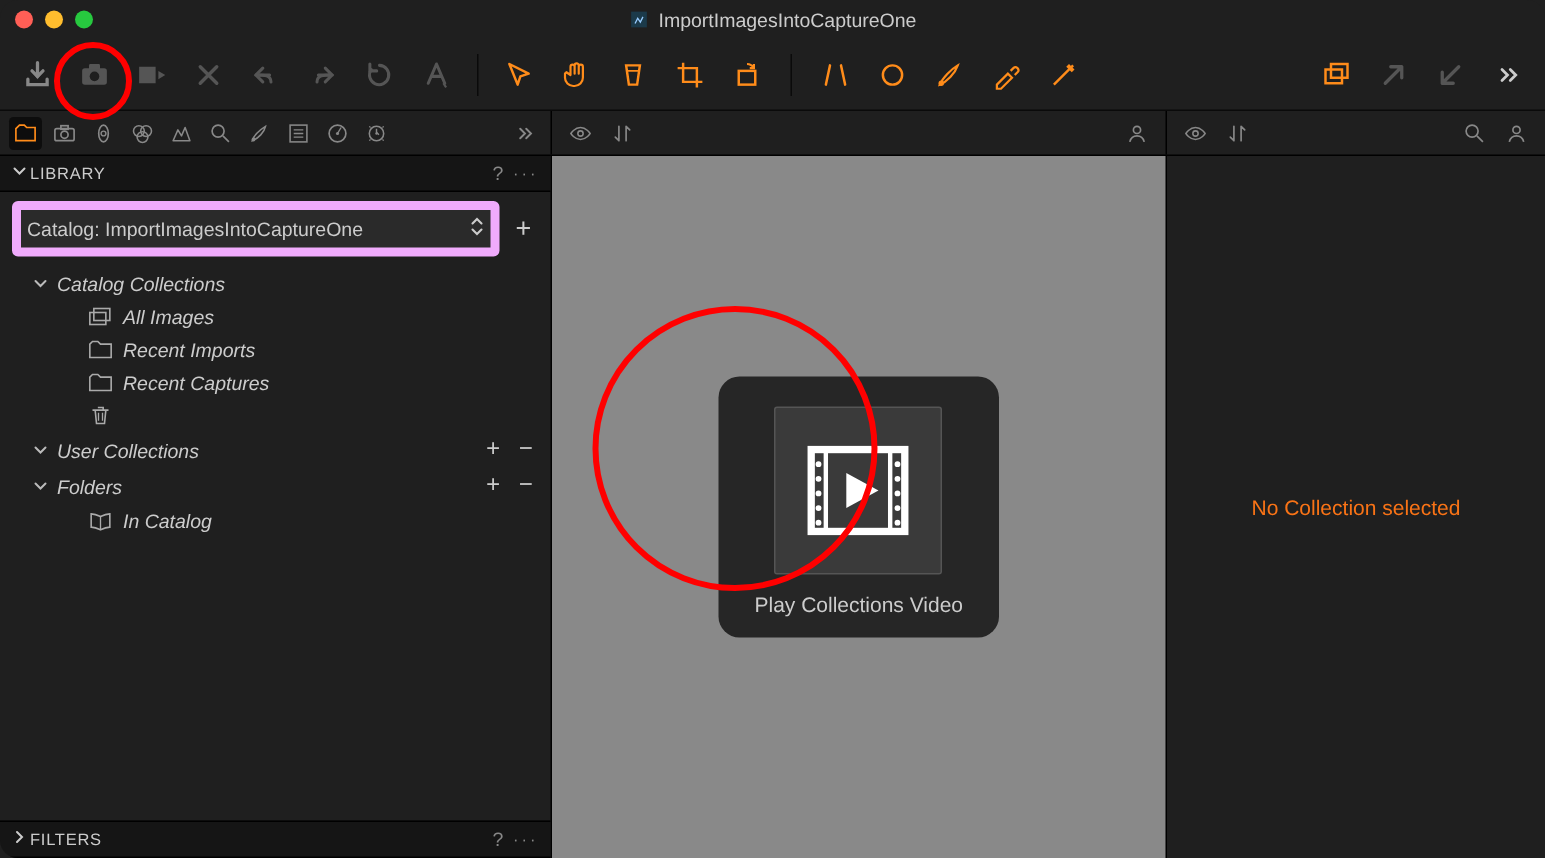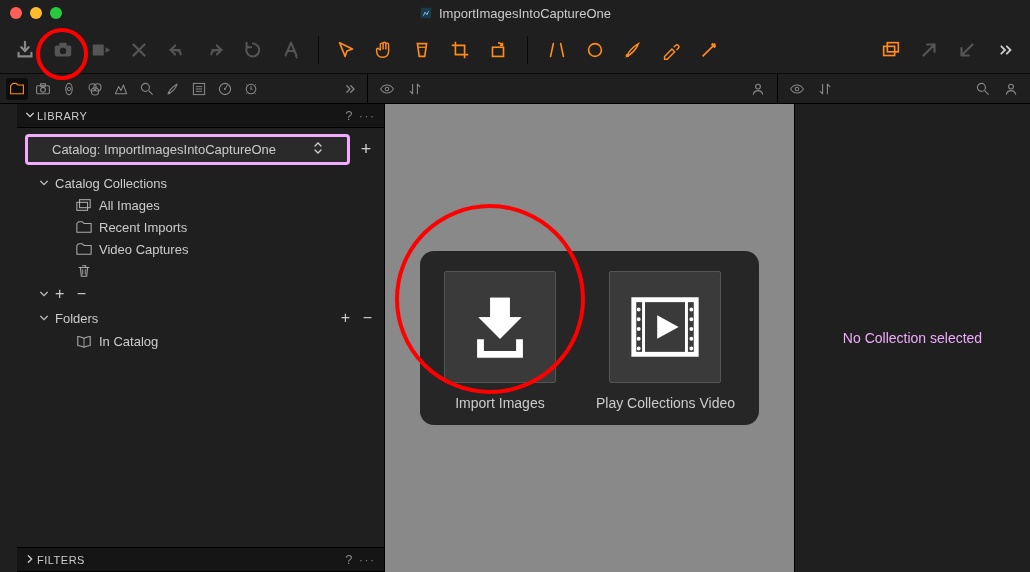--- a/index.html
+++ b/index.html
@@ -121,50 +121,50 @@
   .ts-icon.sel { color: var(--orange); background: #0d0d0d; border-radius:3px;}
   
   .main {
     display:flex;
     height: calc(572px - 26px - 48px - 30px);
   }
   .sidebar {
     width: 368px;
     background: var(--bg);
     border-right: 1px solid #000;
-    display:flex; flex-direction:column;margin-left:17px;
+    display:flex; flex-direction:column;
   }
   .section-header {
     display:flex; align-items:center;
     padding: 4px 8px;
     background: var(--bg-dark);
     font-size: 11px;
     letter-spacing: .5px;
     color: var(--text);
     border-bottom: 1px solid #000;
   }
   .section-header .chev { width:12px; }
   .section-header .title-txt { flex:1; font-weight:500; }
   .section-header .help { color:#888; margin-right:6px; font-size:13px;}
   .section-header .more { color:#888; letter-spacing:2px;}
   .catalog-row {
     display:flex; align-items:center; padding: 6px 8px; gap:6px;
   }
   .catalog-sel {
     flex:1;
     background: var(--bg-lighter);
-    border: 3px solid #f0abfc;
+    border: 6px solid #f0abfc;
     border-radius: 4px;
-    padding: 4px 24px;
+    padding: 4px 4px;
     display:flex; align-items:center; justify-content:space-between;
     color: var(--text);
   }
   .catalog-sel .arrows svg { width:10px; height:14px; }
   .add-btn { color: var(--text); font-size: 18px; width:20px; text-align:center;}
-  .tree { padding: 2px 0 6px 0; }
+  .tree { padding: 2px 0 6px 0; font-style: italic; }
   .tree-row {
     display:flex; align-items:center;
     padding: 3px 8px;
     gap: 6px;
     color: var(--text);
   }
   .tree-row.level1 { padding-left: 22px; }
   .tree-row.level2 { padding-left: 58px; }
   .tree-row .chev { width:10px; color:#999;}
   .tree-row .ico { width:18px; height:16px; display:flex; align-items:center; justify-content:center; color:#aaa;}
@@ -199,21 +199,21 @@
     border-radius: 2px;
     display:flex; align-items:center; justify-content:center;
   }
   .wtile .tilebox svg { width: 78px; height: 78px; }
   .wtile .tlabel { color: var(--text); font-size:14px; }
   
   .rightpanel {
     flex:1;
     background: var(--bg);
     display:flex; align-items:center; justify-content:center;
-    color: #f0abfc;
+    color: #f97316;
     font-size:14px;
   }
   .fillc { fill: currentColor; }
 </style>
 </head>
 <body>
 
 <div class="titlebar">
   <div class="traffic">
     <div class="tl red"></div>
@@ -544,37 +544,38 @@
             </svg>
         </span>
         <span class="label">Recent Imports</span>
       </div>
       <div class="tree-row level2">
         <span class="ico">
           <svg viewBox="0 0 18 14">
               <path d="M1 3l2-2h4l2 2h8v10H1z" stroke="#aaa" stroke-width="1.2" fill="none"></path>
             </svg>
         </span>
-        <span class="label">Video Captures</span>
+        <span class="label">Recent Captures</span>
       </div>
       <div class="tree-row level2">
         <span class="ico">
           <svg viewBox="0 0 18 14">
               <path d="M3 3h12M5 3l1 10h6l1-10M7 1h4v2" stroke="#aaa" stroke-width="1.2" fill="none"></path>
               <path d="M7.5 5v6M10.5 5v6" stroke="#aaa" stroke-width="1"></path>
             </svg>
         </span>
       </div>
 
       <div class="tree-row level1">
         <span class="chev">
           <svg viewBox="0 0 12 12" width="10" height="10">
               <path d="M2 4l4 4 4-4" stroke="#bbb" stroke-width="1.6" fill="none" stroke-linecap="round"></path>
             </svg>
         </span>
+        <span class="label">User Collections</span>
         <span class="pm">+ −</span>
       </div>
 
       <div class="tree-row level1">
         <span class="chev">
           <svg viewBox="0 0 12 12" width="10" height="10">
               <path d="M2 4l4 4 4-4" stroke="#bbb" stroke-width="1.6" fill="none" stroke-linecap="round"></path>
             </svg>
         </span>
         <span class="label">Folders</span>
@@ -600,30 +601,20 @@
           </svg>
       </span>
       <span class="title-txt">FILTERS</span>
       <span class="help">?</span>
       <span class="more">···</span>
     </div>
   </div>
 
   <div class="viewer">
     <div class="welcome">
-      <div class="wtile">
-        <div class="tilebox">
-          <svg viewBox="0 0 80 80">
-            <path d="M40 10 L40 40 M40 10 L30 10 L30 30 L18 30 L40 52 L62 30 L50 30 L50 10 Z" fill="#fff"></path>
-            <polygon points="40,52 18,30 30,30 30,10 50,10 50,30 62,30" fill="#fff"></polygon>
-            <path d="M20 56 v12 h40 v-12" stroke="#fff" stroke-width="7" fill="none" stroke-linecap="square"></path>
-          </svg>
-        </div>
-        <div class="tlabel">Import Images</div>
-      </div>
       <div class="wtile">
         <div class="tilebox">
           <svg viewBox="0 0 80 80">
             <rect x="8" y="12" width="64" height="56" stroke="#fff" stroke-width="5" fill="none"></rect>
             <rect x="8" y="12" width="10" height="56" stroke="#fff" stroke-width="3" fill="none"></rect>
             <rect x="62" y="12" width="10" height="56" stroke="#fff" stroke-width="3" fill="none"></rect>
             <path d="M13 22h0M13 32h0M13 42h0M13 52h0M13 62h0" stroke="#fff" stroke-width="4" stroke-linecap="round"></path>
             <path d="M67 22h0M67 32h0M67 42h0M67 52h0M67 62h0" stroke="#fff" stroke-width="4" stroke-linecap="round"></path>
             <polygon points="32,28 32,52 54,40" fill="#fff"></polygon>
           </svg>

